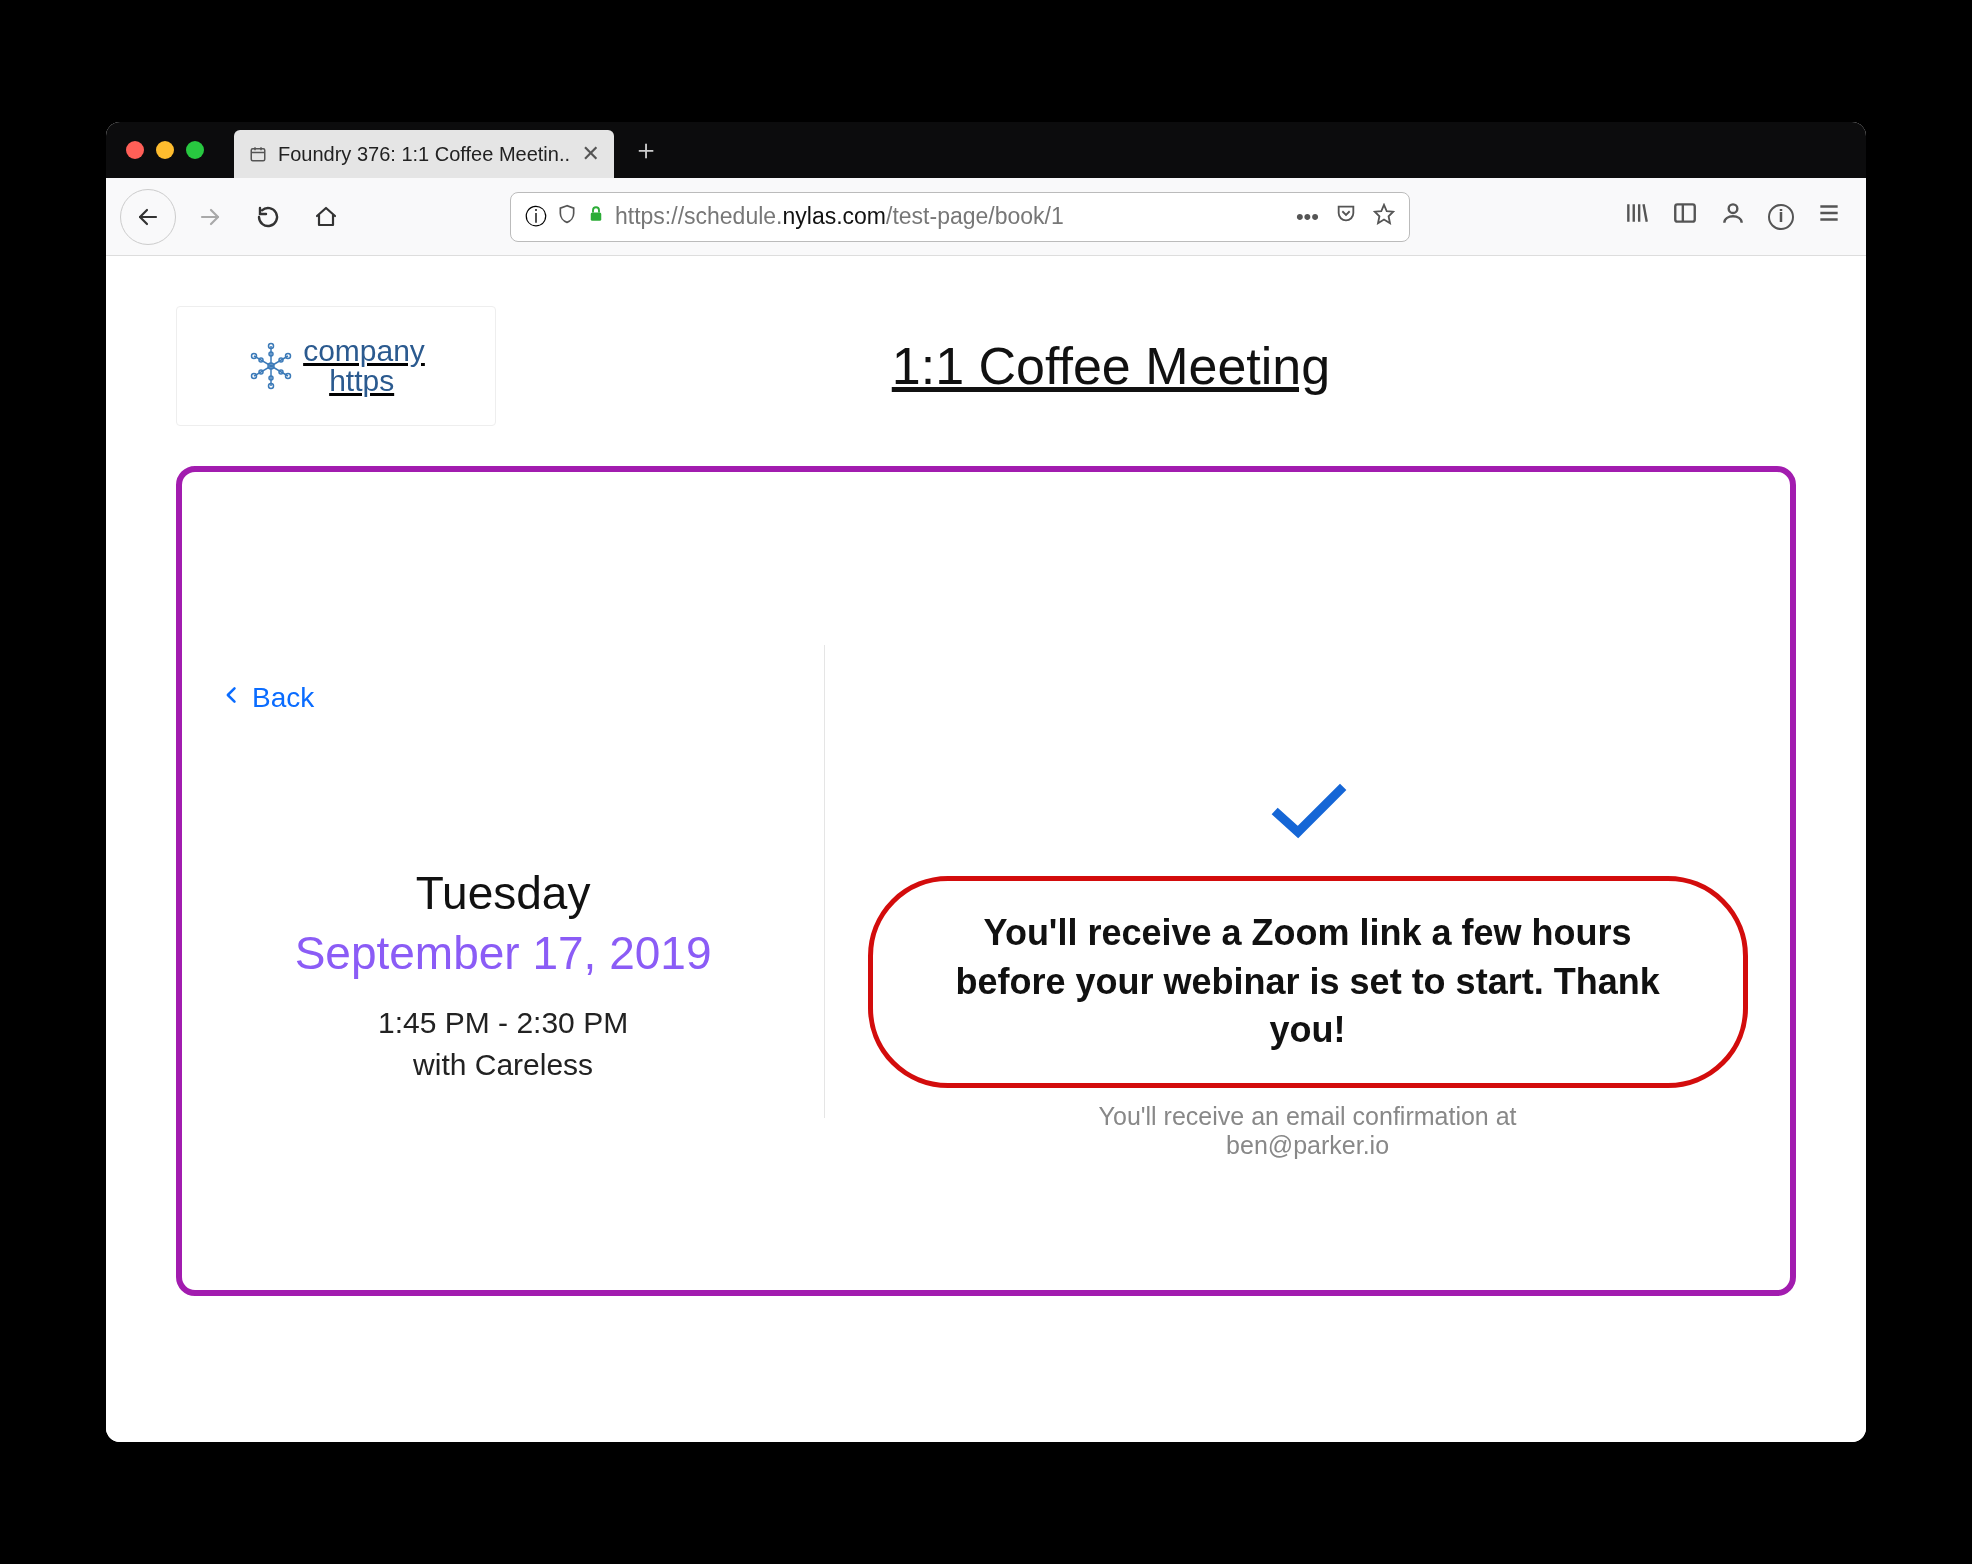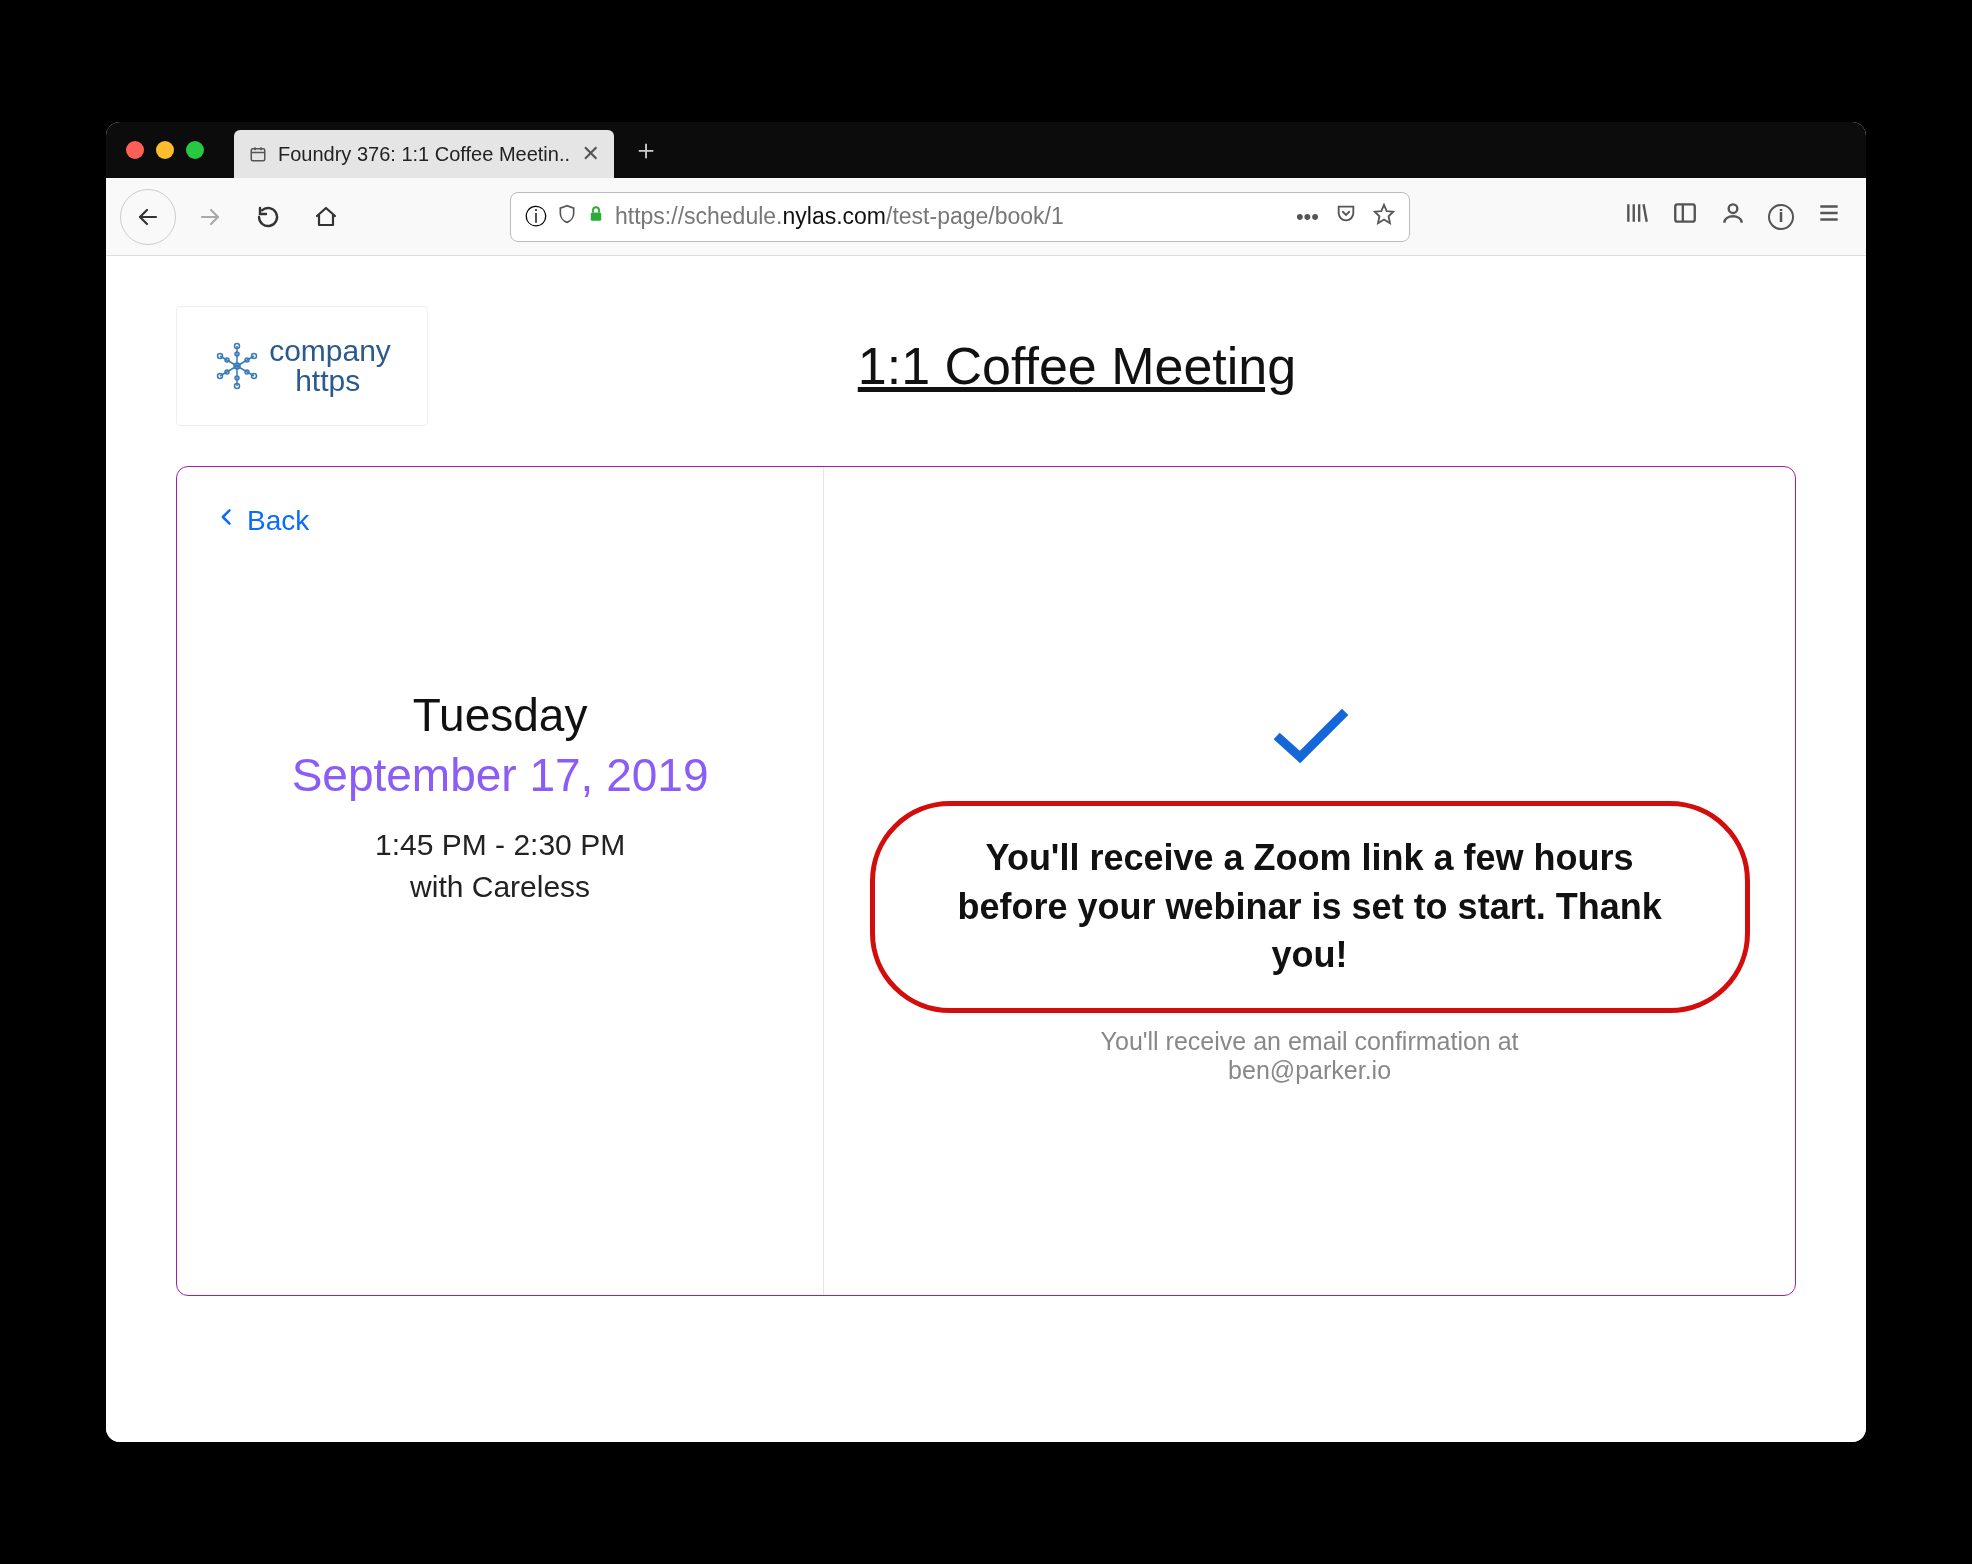--- a/index.html
+++ b/index.html
@@ -110,39 +110,41 @@
     overflow:auto;
     padding: 50px 70px 60px 70px;
   }
   .page-header {
     display:flex;
     align-items:center;
     gap: 30px;
     margin-bottom: 40px;
   }
   .logo-box{
-    width: 252px; height: 120px;
+    width: 320px; height: 120px;
     display:flex;align-items:center;justify-content:center;
     border:1px solid #eee;
     border-radius:4px;
+    text-decoration:underline;
   }
   .logo-inner{display:flex;align-items:center;gap:8px;}
   .logo-icon svg{display:block;}
   .logo-text{display:flex;flex-direction:column;line-height:1;color:#2b5a8f;font-size:30px;}
   .logo-text span:nth-child(2){margin-left:26px;}
   .page-title{
     flex:1; text-align:center; font-size:52px; font-weight:400; color:#111;
     margin-right:100px;
     text-decoration:underline;
   }
   .card {
-    border:1px solid #a21caf;
-    border-radius:12px;
+    border:6px solid #a21caf;
+    border-radius:19px;
     display:flex;
     min-height:830px;
+    align-items:center;
   }
   .card-left{
     width: 40%;
     border-right:1px solid #e5e5e5;
     padding: 36px 40px;
     display:flex;
     flex-direction:column;
   }
   .back-link{
     display:flex;align-items:center;gap:10px;

